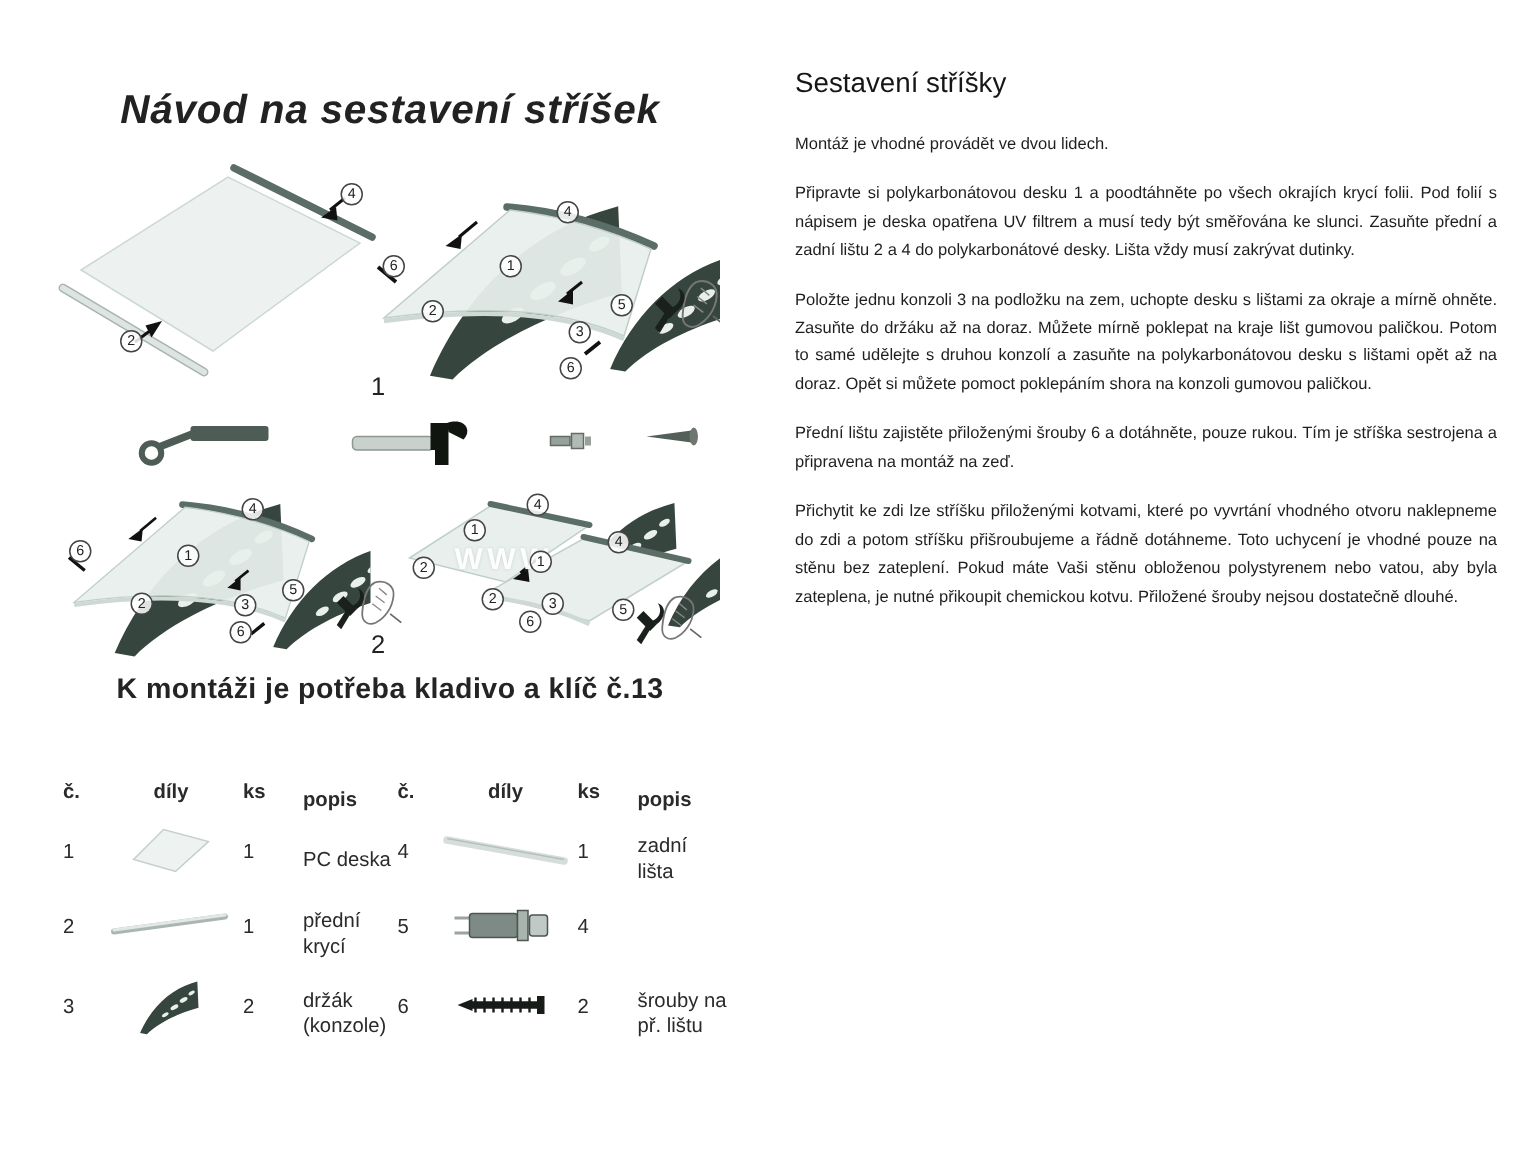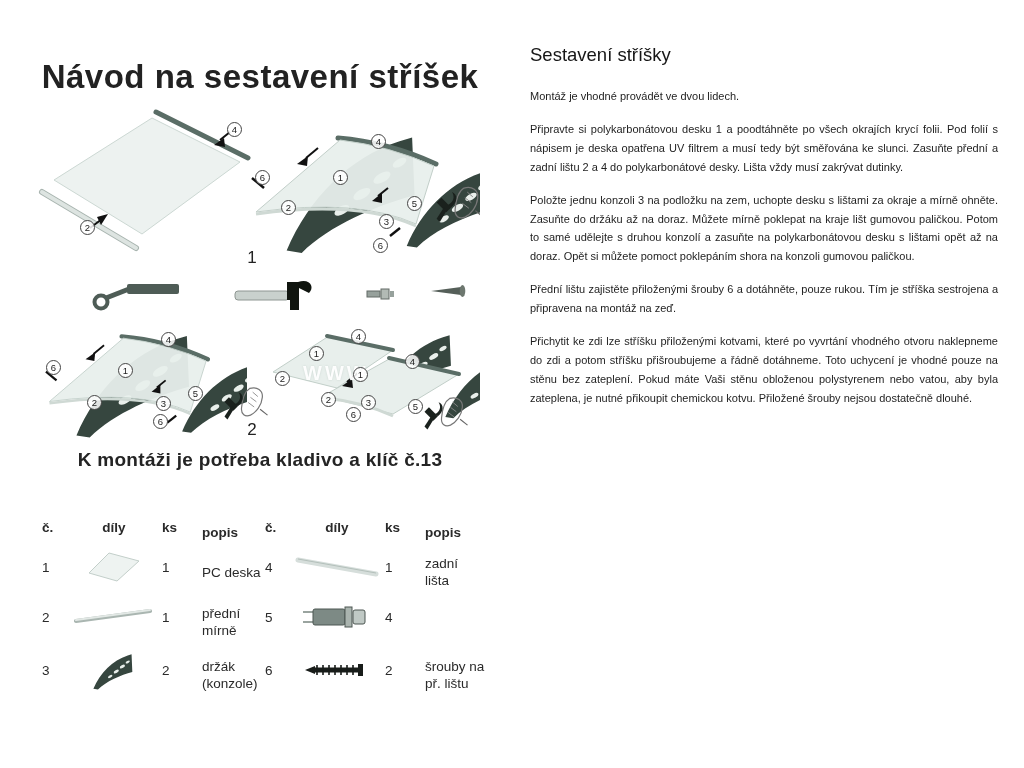--- a/index.html
+++ b/index.html
@@ -5,21 +5,21 @@
   html,body{margin:0;padding:0;}
   body{
     width:1024px;height:768px;position:relative;overflow:hidden;
     background:#ffffff;color:#1c1c1c;
     font-family:"Liberation Sans",sans-serif;
   }
   .abs{position:absolute;}
   
   .doc-title{
     left:35px;top:58px;width:450px;text-align:center;
-    font-size:33px;font-weight:bold;letter-spacing:.5px;color:#222;
+    font-size:27px;font-weight:bold;letter-spacing:.5px;color:#222;font-style:italic;
   }
   .fig{position:absolute;}
   .fig svg{display:block;}
   .step-caption{
     position:absolute;width:26px;text-align:center;
     font-size:17px;color:#222;
   }
   .lbl{
     position:absolute;width:15px;height:15px;box-sizing:border-box;
     border:1px solid #444;border-radius:50%;
@@ -207,21 +207,21 @@
   <div class="prow r2">
     <span class="pc-num">2</span>
     <span class="pc-icon">
       <svg width="80" height="24" viewBox="0 0 80 24">
           <path d="M2,16 L76,6" stroke="#aab6b1" stroke-width="4" stroke-linecap="round"></path>
           <path d="M2,15 L76,5" stroke="#e2e8e5" stroke-width="2" stroke-linecap="round"></path>
         </svg>
     </span>
     <span class="pc-qty">1</span>
     <span class="pc-desc">přední
-mírně</span>
+krycí</span>
   </div>
   <div class="prow r3">
     <span class="pc-num">3</span>
     <span class="pc-icon">
       <svg width="66" height="42" viewBox="0 0 120 110">
           <use href="#bracket"></use>
         </svg>
     </span>
     <span class="pc-qty">2</span>
     <span class="pc-desc">držák

